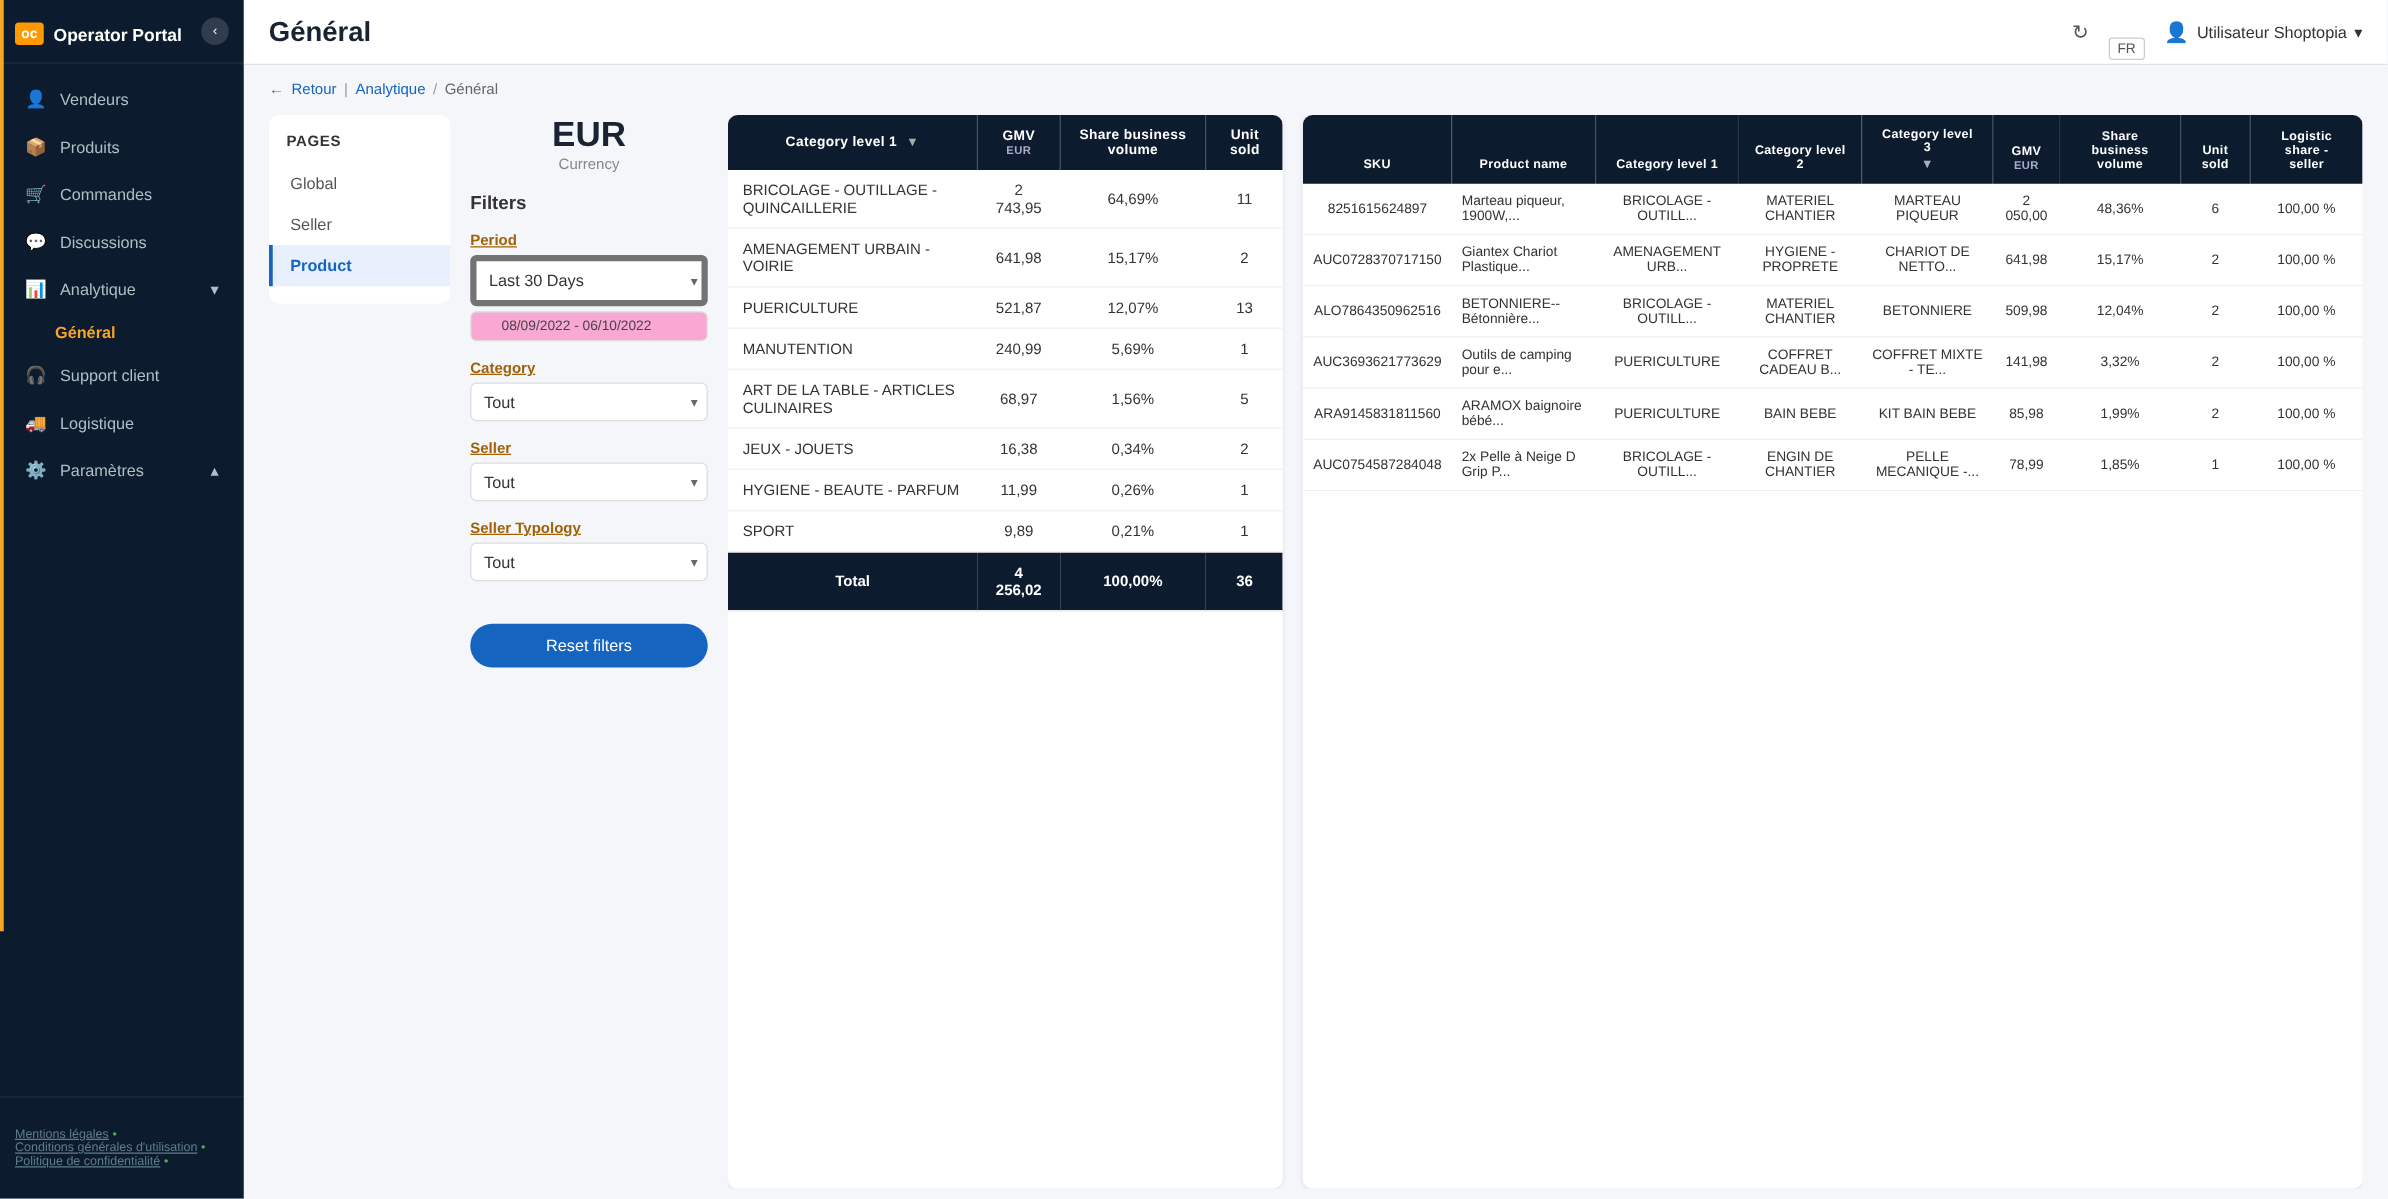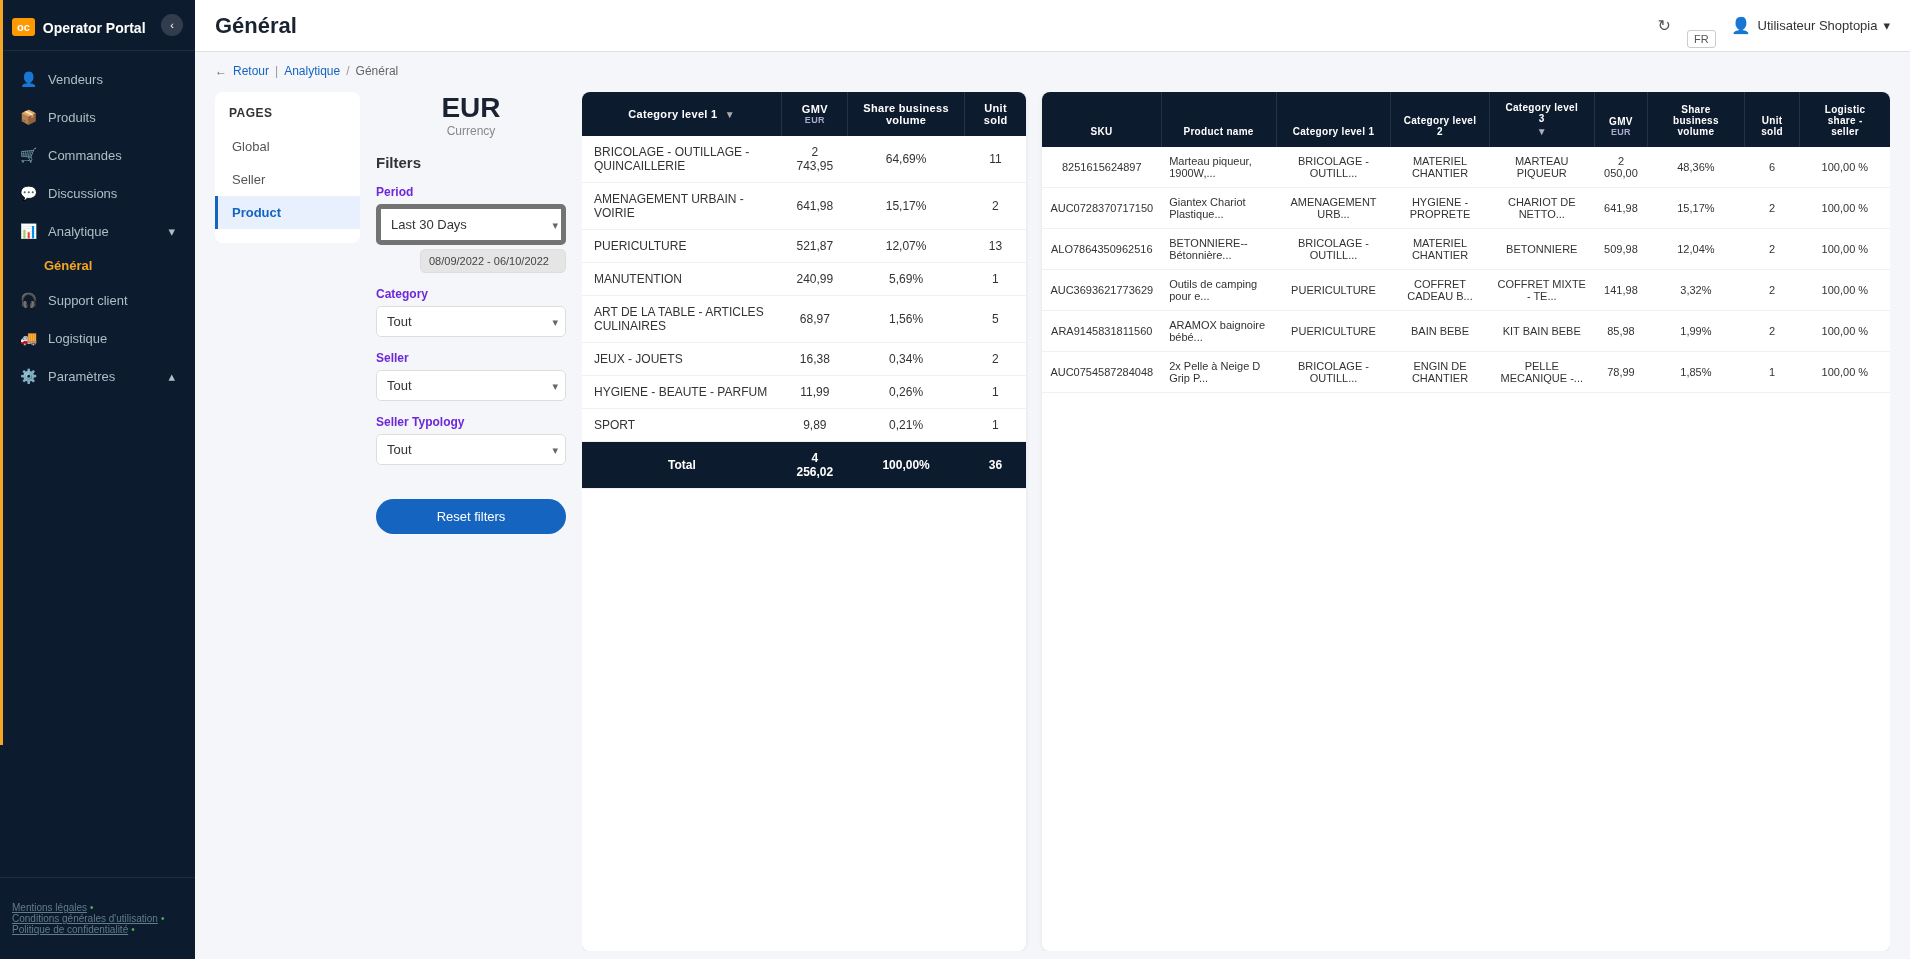--- a/index.html
+++ b/index.html
@@ -121,22 +121,22 @@
       border-radius: 8px;
       padding: 14px 0;
       flex-shrink: 0;
       height: fit-content;
     }
     .pages-panel .panel-title { font-size: 12px; font-weight: 700; color: #333; padding: 0 14px 10px; text-transform: uppercase; letter-spacing: 0.5px; }
     .page-item { padding: 9px 14px; cursor: pointer; color: #555; font-size: 13px; border-left: 3px solid transparent; }
     .page-item.active { color: #1565c0; font-weight: 600; border-left: 3px solid #1565c0; background: #e8f0fe; }
     .filters-title { font-size: 15px; font-weight: 700; color: #333; margin-bottom: 14px; }
     .filter-group { margin-bottom: 14px; }
-    .filter-label { font-size: 12px; color: #6d28d9; font-weight: 600; margin-bottom: 5px; }
-    .filter-date { font-size: 11px; color: #444; background: #e5e5e5; border: 1px solid #ddd; border-radius: 5px; padding: 5px 8px; margin-top: 4px; margin-left: 44px; }
+    .filter-label { font-size: 12px; color: #a16207; font-weight: 600; margin-bottom: 5px; text-decoration: underline; }
+    .filter-date { font-size: 11px; color: #444; background: #f9a8d4; border: 1px solid #ddd; border-radius: 5px; padding: 5px 24px; margin-top: 4px; }
     .filter-select {
       width: 100%;
       background: #fff;
       border: 1px solid #ddd;
       border-radius: 5px;
       padding: 7px 28px 7px 10px;
       font-size: 13px;
       color: #333;
       appearance: none;
       cursor: pointer;

